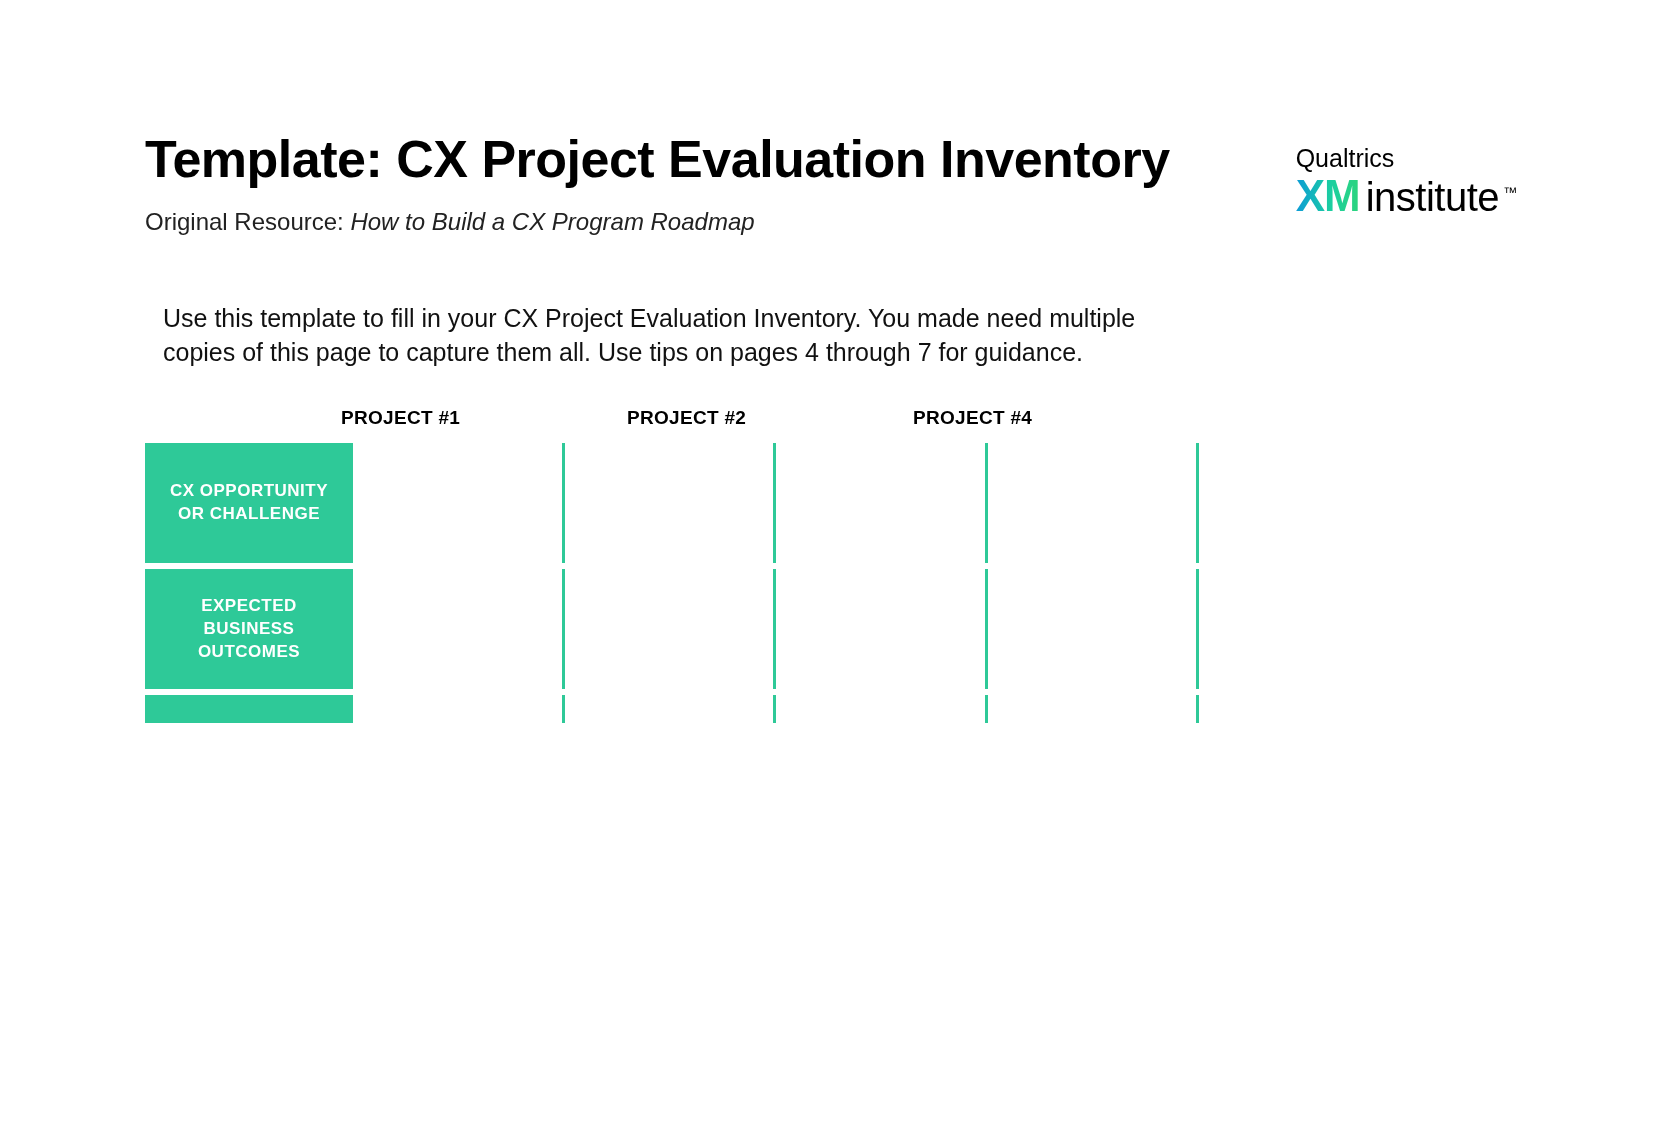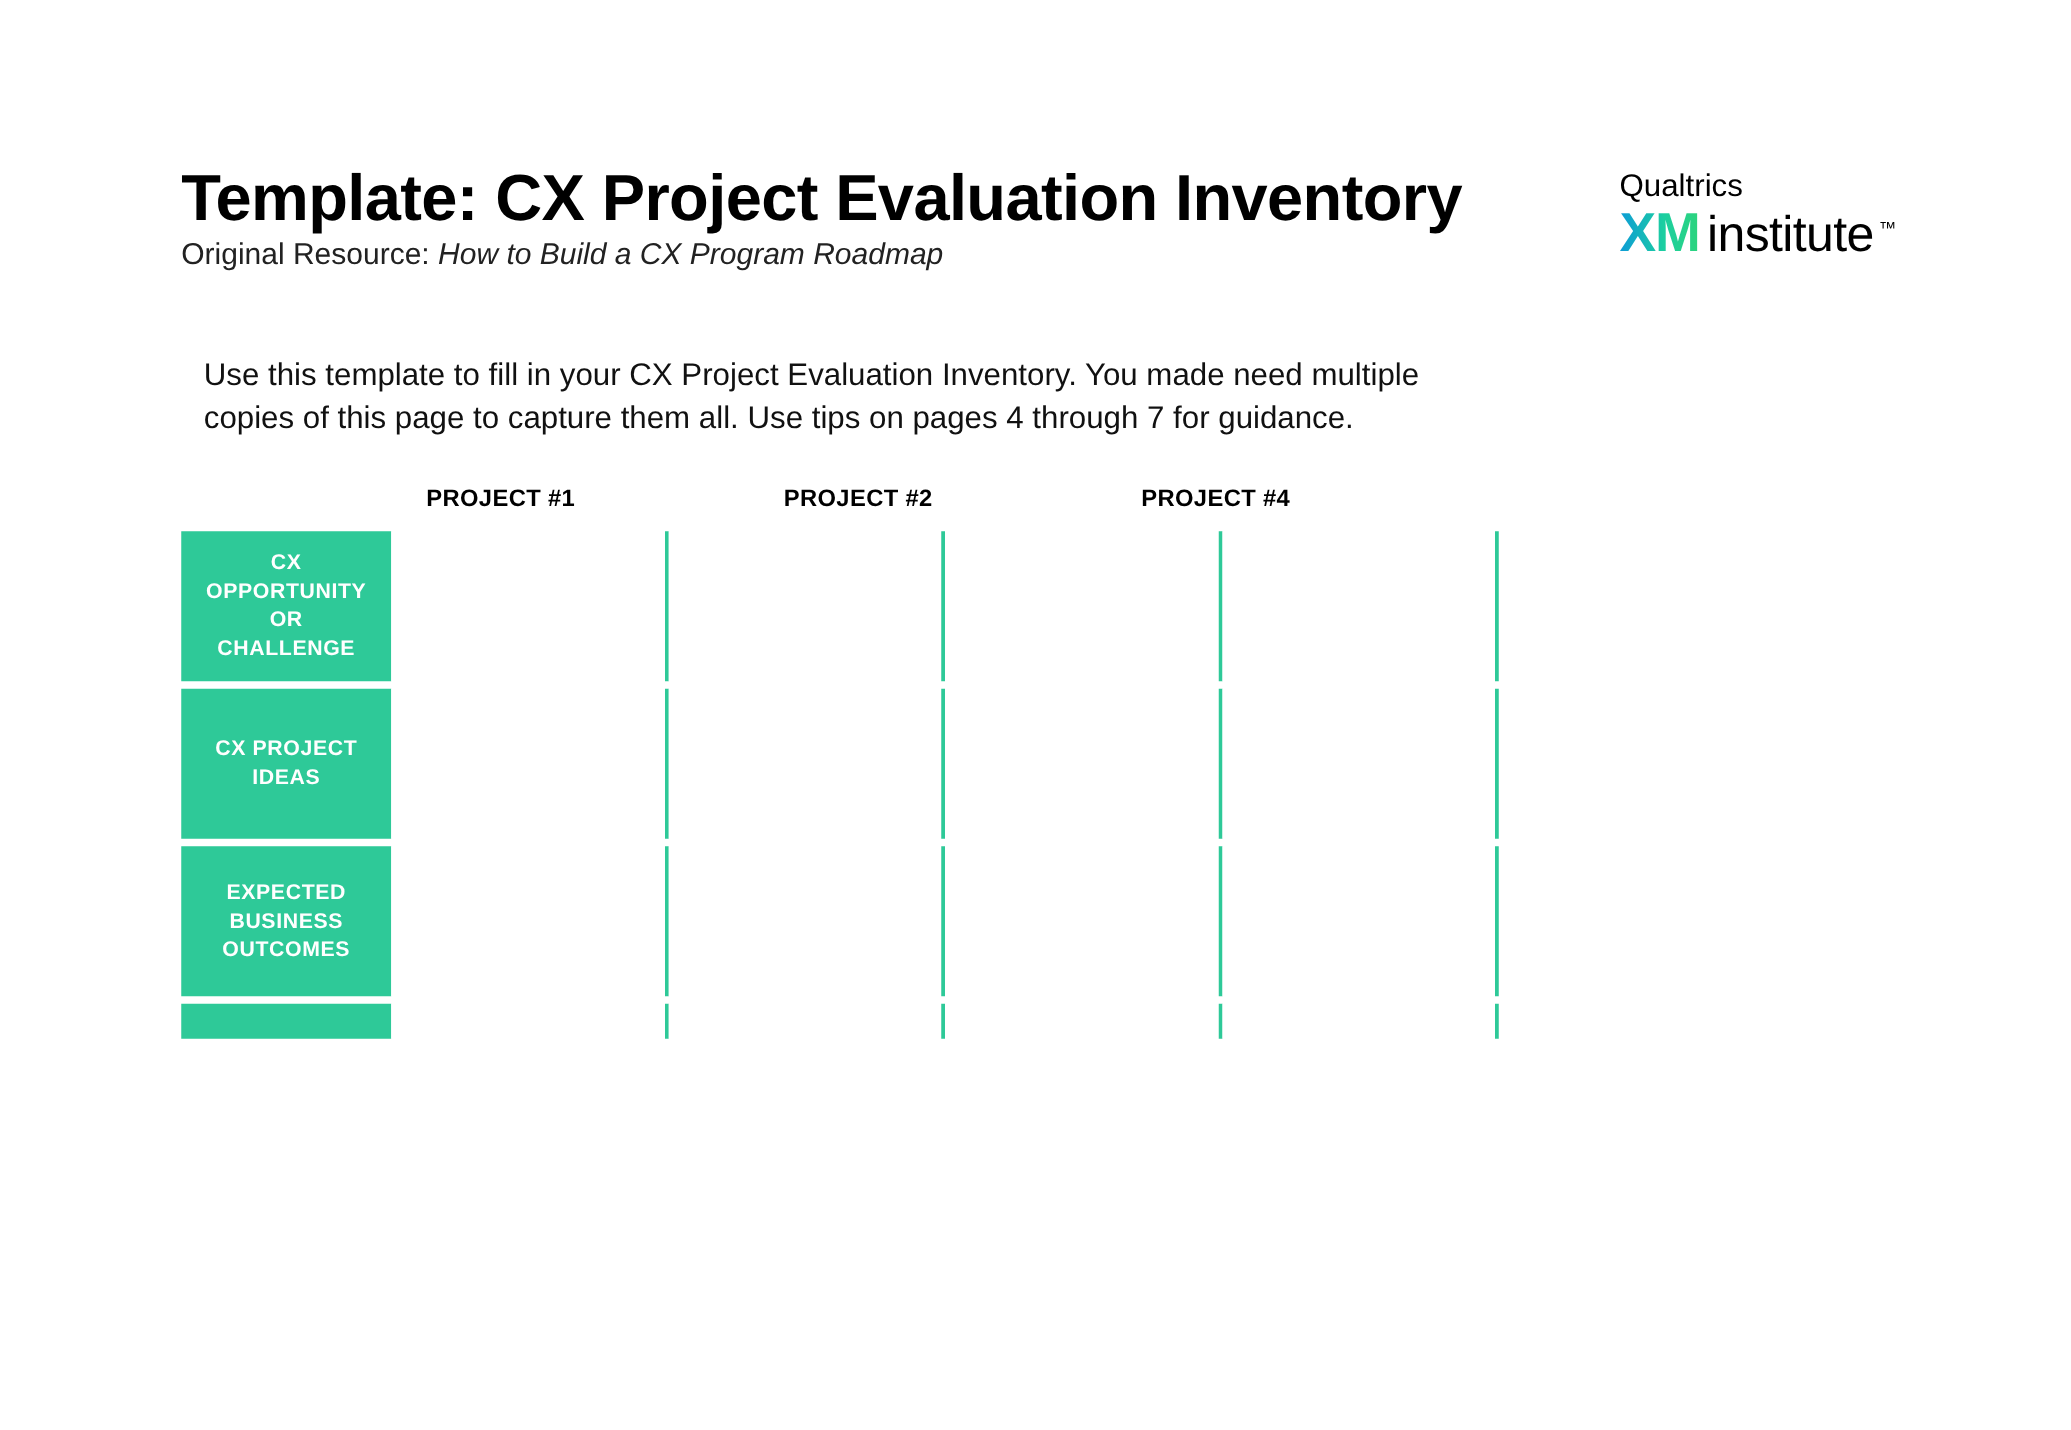--- a/index.html
+++ b/index.html
@@ -24,20 +24,21 @@
       flex: 1;
     }
     .main-title {
       font-size: 52px;
       font-weight: 800;
       line-height: 1.15;
       letter-spacing: -0.5px;
       color: #000;
     }
     .subtitle {
+      margin-top: 18px;
       font-size: 24px;
       color: #222;
     }
     .subtitle .label {
       font-weight: 400;
     }
     .subtitle .resource {
       font-style: italic;
     }
     .logo-block {
@@ -106,21 +107,21 @@
       font-weight: 800;
       letter-spacing: 0.3px;
       color: #000;
       padding: 8px 0 14px;
     }
     .data-row {
       display: flex;
       margin-bottom: 6px;
     }
     .row-label {
-      width: 168px;
+      width: 208px;
       flex-shrink: 0;
       background: #2ec998;
       color: #fff;
       font-weight: 800;
       font-size: 17px;
       letter-spacing: 0.5px;
       text-align: center;
       display: flex;
       align-items: center;
       justify-content: center;
@@ -170,27 +171,20 @@
   </div>
 
   <div class="data-row">
     <div class="row-label">CX OPPORTUNITY OR CHALLENGE</div>
     <div class="data-cell"></div>
     <div class="data-cell"></div>
     <div class="data-cell"></div>
     <div class="data-cell"></div>
   </div>
 
-  <div class="data-row">
-    <div class="row-label">CX PROJECT IDEAS</div>
-    <div class="data-cell"></div>
-    <div class="data-cell"></div>
-    <div class="data-cell"></div>
-    <div class="data-cell"></div>
-  </div>
 
   <div class="data-row">
     <div class="row-label">EXPECTED BUSINESS OUTCOMES</div>
     <div class="data-cell"></div>
     <div class="data-cell"></div>
     <div class="data-cell"></div>
     <div class="data-cell"></div>
   </div>
 
   <div class="data-row partial-row">

